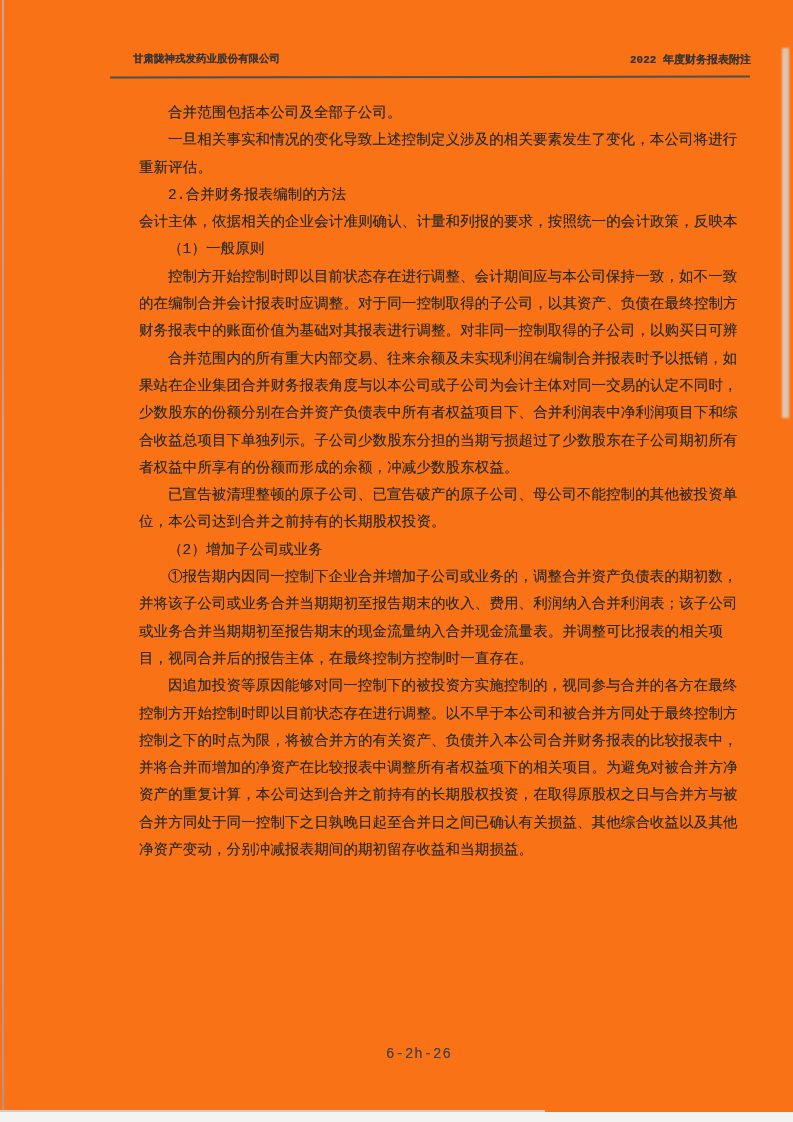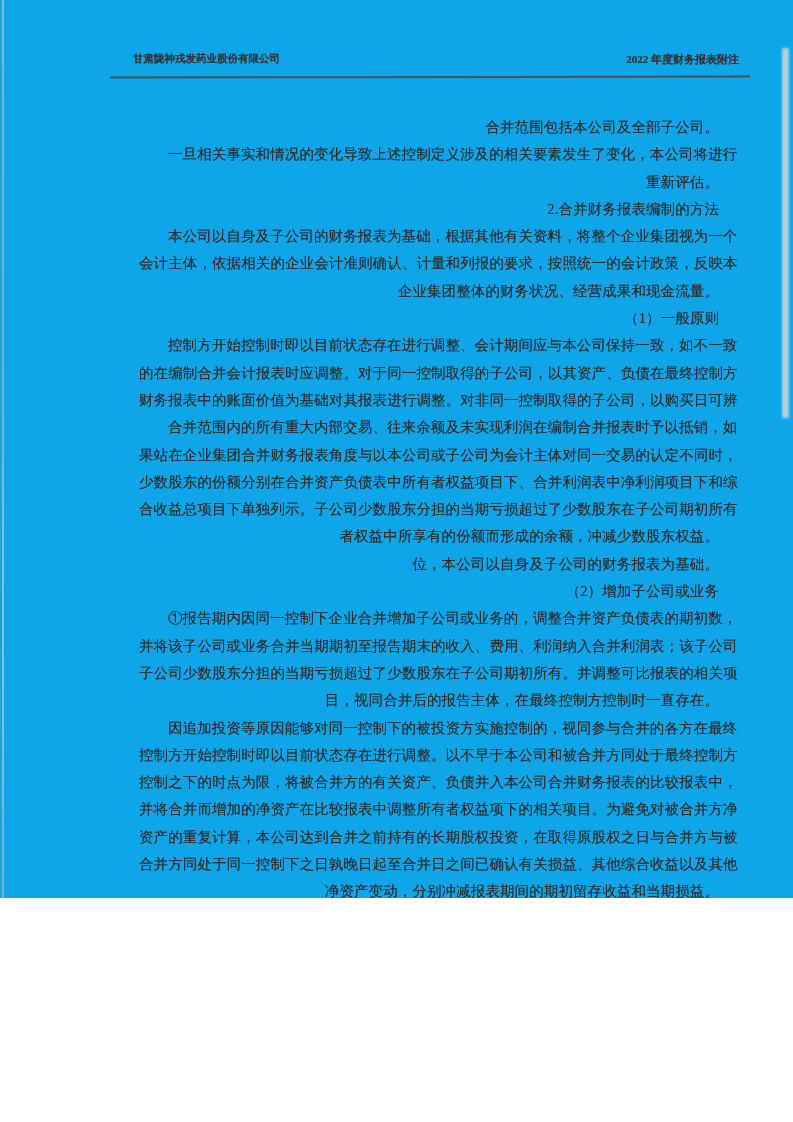--- a/index.html
+++ b/index.html
@@ -3,24 +3,24 @@
 <meta charset="utf-8">
 <style>
   html, body {
     margin: 0;
     padding: 0;
     background: #ffffff;
   }
   .page {
     position: relative;
     width: 793px;
-    height: 898px;
-    background: #0ea5e9;
+    height: 1122px;
+    background: #f97316;
     overflow: hidden;
-    font-family: Liberation Serif, serif;
+    font-family: Liberation Mono, monospace;
   }
   
   .edge-left {
     position: absolute;
     left: 2px; top: 0;
     width: 2px; height: 1122px;
     background: linear-gradient(to bottom,
       #b8b8b8 0%, #a9a9a9 30%, #c2c6c9 55%, #b0b4b8 75%, #9e9e9e 100%);
     opacity: .75;
   }
@@ -51,41 +51,40 @@
     left: 133px; top: 52px;
     font-size: 10.5px;
     letter-spacing: 0;
     color: #333;
     font-weight: 600;
     text-shadow: 0 0 .5px rgba(50,50,50,.6);
     white-space: nowrap;
   }
   .hdr-title {
     position: absolute;
-    right: 54px; top: 52px;
+    right: 42px; top: 52px;
     font-size: 11px;
     color: #333;
     font-weight: 600;
     text-shadow: 0 0 .5px rgba(50,50,50,.6);
     white-space: nowrap;
   }
   .hdr-rule {
     position: absolute;
     left: 110px; top: 76px;
     width: 640px; height: 2px;
     background: #4f4f4f;
     transform: rotate(-0.08deg);
   }
   
   .content {
     position: absolute;
-    left: 139px; top: 114px;
+    left: 139px; top: 100px;
     width: 580px;
     color: #2a2a2a;
-    text-align: right;
   }
   .line {
     height: 27.3px;
     line-height: 27.3px;
     font-size: 14.5px;
     letter-spacing: .1px;
     white-space: nowrap;
     text-shadow: 0 0 .5px rgba(45,45,45,.55);
   }
   .indent { padding-left: 29px; }
@@ -113,37 +112,36 @@
 
   <div class="hdr-company">甘肃陇神戎发药业股份有限公司</div>
   <div class="hdr-title">2022 年度财务报表附注</div>
   <div class="hdr-rule"></div>
 
   <div class="content">
     <div class="line indent">合并范围包括本公司及全部子公司。</div>
     <div class="line indent">一旦相关事实和情况的变化导致上述控制定义涉及的相关要素发生了变化，本公司将进行</div>
     <div class="line">重新评估。</div>
     <div class="line indent">2.合并财务报表编制的方法</div>
-    <div class="line indent">本公司以自身及子公司的财务报表为基础，根据其他有关资料，将整个企业集团视为一个</div>
     <div class="line">会计主体，依据相关的企业会计准则确认、计量和列报的要求，按照统一的会计政策，反映本</div>
-    <div class="line">企业集团整体的财务状况、经营成果和现金流量。</div>
     <div class="line indent">（1）一般原则</div>
     <div class="line indent">控制方开始控制时即以目前状态存在进行调整、会计期间应与本公司保持一致，如不一致</div>
     <div class="line">的在编制合并会计报表时应调整。对于同一控制取得的子公司，以其资产、负债在最终控制方</div>
     <div class="line">财务报表中的账面价值为基础对其报表进行调整。对非同一控制取得的子公司，以购买日可辨</div>
     <div class="line indent">合并范围内的所有重大内部交易、往来余额及未实现利润在编制合并报表时予以抵销，如</div>
     <div class="line">果站在企业集团合并财务报表角度与以本公司或子公司为会计主体对同一交易的认定不同时，</div>
     <div class="line">少数股东的份额分别在合并资产负债表中所有者权益项目下、合并利润表中净利润项目下和综</div>
     <div class="line">合收益总项目下单独列示。子公司少数股东分担的当期亏损超过了少数股东在子公司期初所有</div>
     <div class="line">者权益中所享有的份额而形成的余额，冲减少数股东权益。</div>
-    <div class="line">位，本公司以自身及子公司的财务报表为基础。</div>
+    <div class="line indent">已宣告被清理整顿的原子公司、已宣告破产的原子公司、母公司不能控制的其他被投资单</div>
+    <div class="line">位，本公司达到合并之前持有的长期股权投资。</div>
     <div class="line indent">（2）增加子公司或业务</div>
     <div class="line indent">①报告期内因同一控制下企业合并增加子公司或业务的，调整合并资产负债表的期初数，</div>
     <div class="line">并将该子公司或业务合并当期期初至报告期末的收入、费用、利润纳入合并利润表；该子公司</div>
-    <div class="line">子公司少数股东分担的当期亏损超过了少数股东在子公司期初所有。并调整可比报表的相关项</div>
+    <div class="line">或业务合并当期期初至报告期末的现金流量纳入合并现金流量表。并调整可比报表的相关项</div>
     <div class="line">目，视同合并后的报告主体，在最终控制方控制时一直存在。</div>
     <div class="line indent">因追加投资等原因能够对同一控制下的被投资方实施控制的，视同参与合并的各方在最终</div>
     <div class="line">控制方开始控制时即以目前状态存在进行调整。以不早于本公司和被合并方同处于最终控制方</div>
     <div class="line">控制之下的时点为限，将被合并方的有关资产、负债并入本公司合并财务报表的比较报表中，</div>
     <div class="line">并将合并而增加的净资产在比较报表中调整所有者权益项下的相关项目。为避免对被合并方净</div>
     <div class="line">资产的重复计算，本公司达到合并之前持有的长期股权投资，在取得原股权之日与合并方与被</div>
     <div class="line">合并方同处于同一控制下之日孰晚日起至合并日之间已确认有关损益、其他综合收益以及其他</div>
     <div class="line">净资产变动，分别冲减报表期间的期初留存收益和当期损益。</div>
   </div>
 

